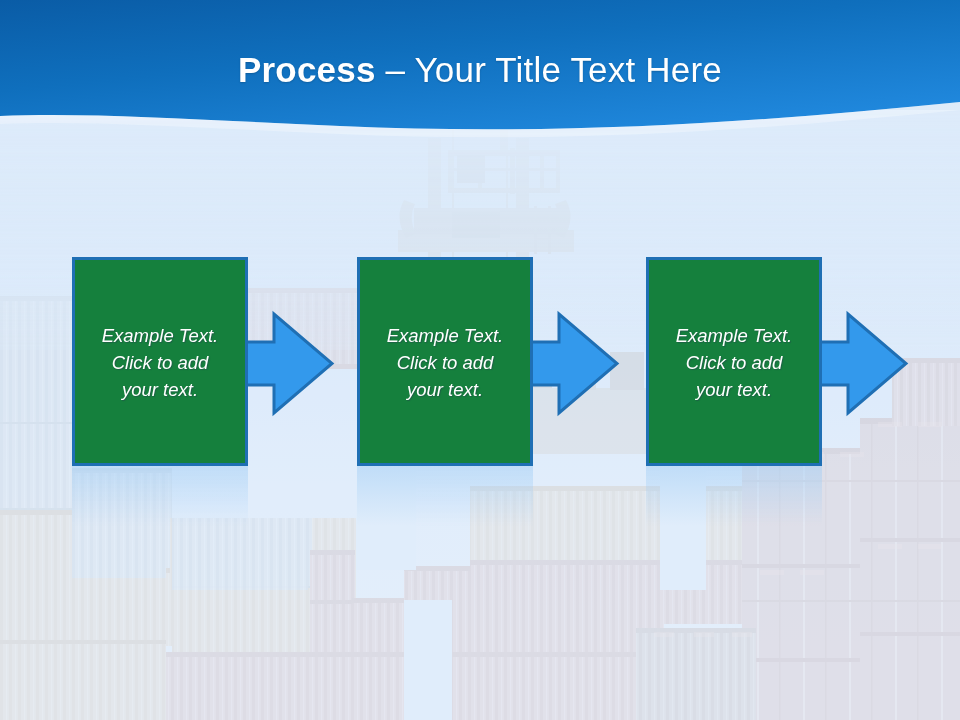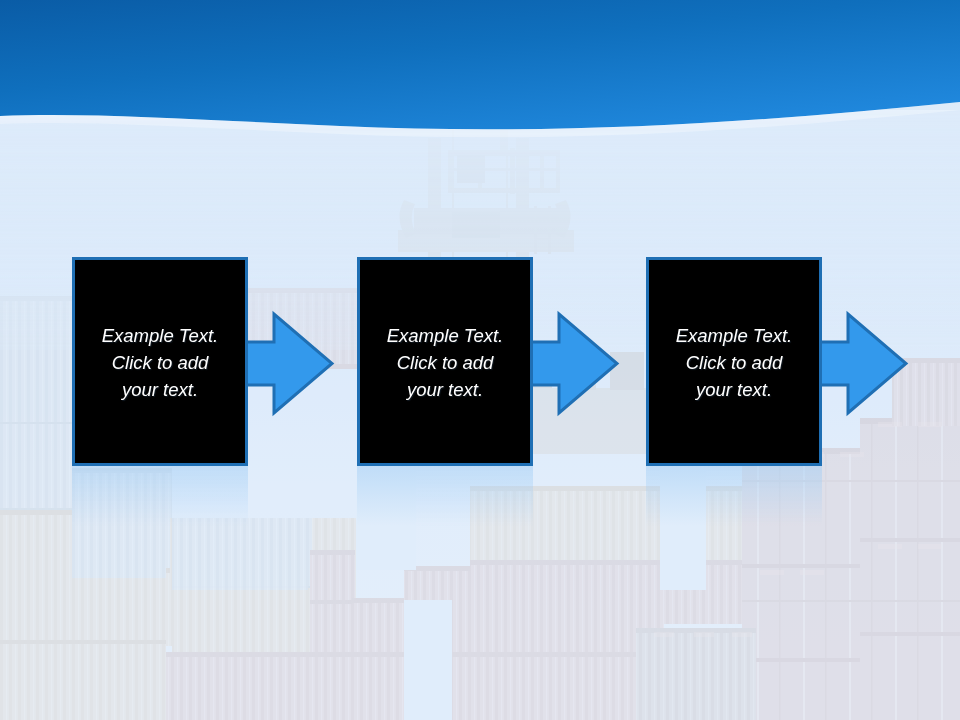--- a/index.html
+++ b/index.html
@@ -66,21 +66,21 @@
   .step-1 { left: 72px; }
   .step-2 { left: 357px; }
   .step-3 { left: 646px; }
 
   .step-box {
     position: absolute;
     left: 0;
     top: 0;
     width: 100%;
     height: 100%;
-    background: #000000;
+    background: #15803d;
     border: 3px solid #1f6fb4;
     box-sizing: border-box;
     z-index: 2;
   }
   .step-text {
     position: absolute;
     left: 8px;
     right: 8px;
     top: 50%;
     transform: translateY(-50%);
@@ -317,20 +317,23 @@
         <linearGradient id="bannerGrad" x1="0" y1="0" x2="0.75" y2="1">
           <stop offset="0%" stop-color="#0a5ca6"></stop>
           <stop offset="45%" stop-color="#0f6fbd"></stop>
           <stop offset="100%" stop-color="#2088dd"></stop>
         </linearGradient>
       </defs>
       <path d="M0 0 L960 0 L960 102 C760 122 560 136 340 126 C200 120 90 112 0 116 Z" fill="url(#bannerGrad)"></path>
       <path d="M0 116 C90 112 200 120 340 126 C560 136 760 122 960 102 L960 110
                C760 130 560 144 340 134 C200 128 90 120 0 124 Z" fill="#ffffff" opacity="0.30"></path>
     </svg>
+    <div class="title-text">
+      <span class="title-strong">Process</span><span class="title-rest"> – </span><span class="title-rest">Your Title Text Here</span>
+    </div>
   </div>
 
   <div class="chain">
 
     <div class="step-reflection refl-1"></div>
     <div class="step-reflection refl-2"></div>
     <div class="step-reflection refl-3"></div>
 
     <div class="step step-1">
       <div class="step-arrow">

